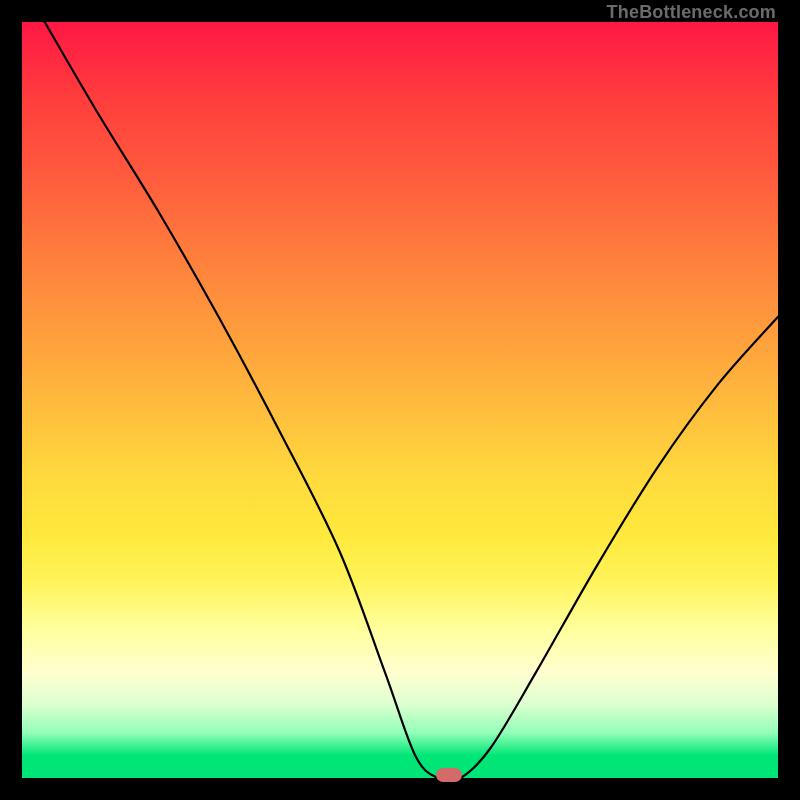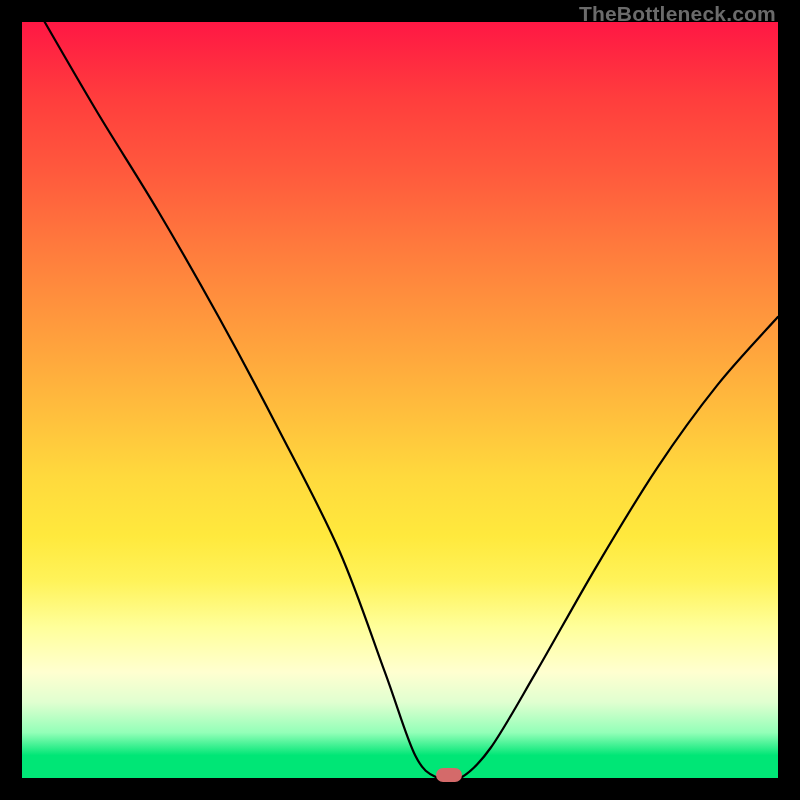--- a/index.html
+++ b/index.html
@@ -32,21 +32,21 @@
       #93ffb8 94%,
       #00e676 97%,
       #00e676 100%
     );
   }
   .watermark {
     position: absolute;
     top: 2px;
     right: 24px;
     font-family: Arial, Helvetica, sans-serif;
-    font-size: 21px;
+    font-size: 18px;
     font-weight: bold;
     color: #6b6b6b;
     letter-spacing: 0.2px;
   }
   .curve-svg {
     position: absolute;
     left: 0;
     top: 0;
     width: 756px;
     height: 756px;

